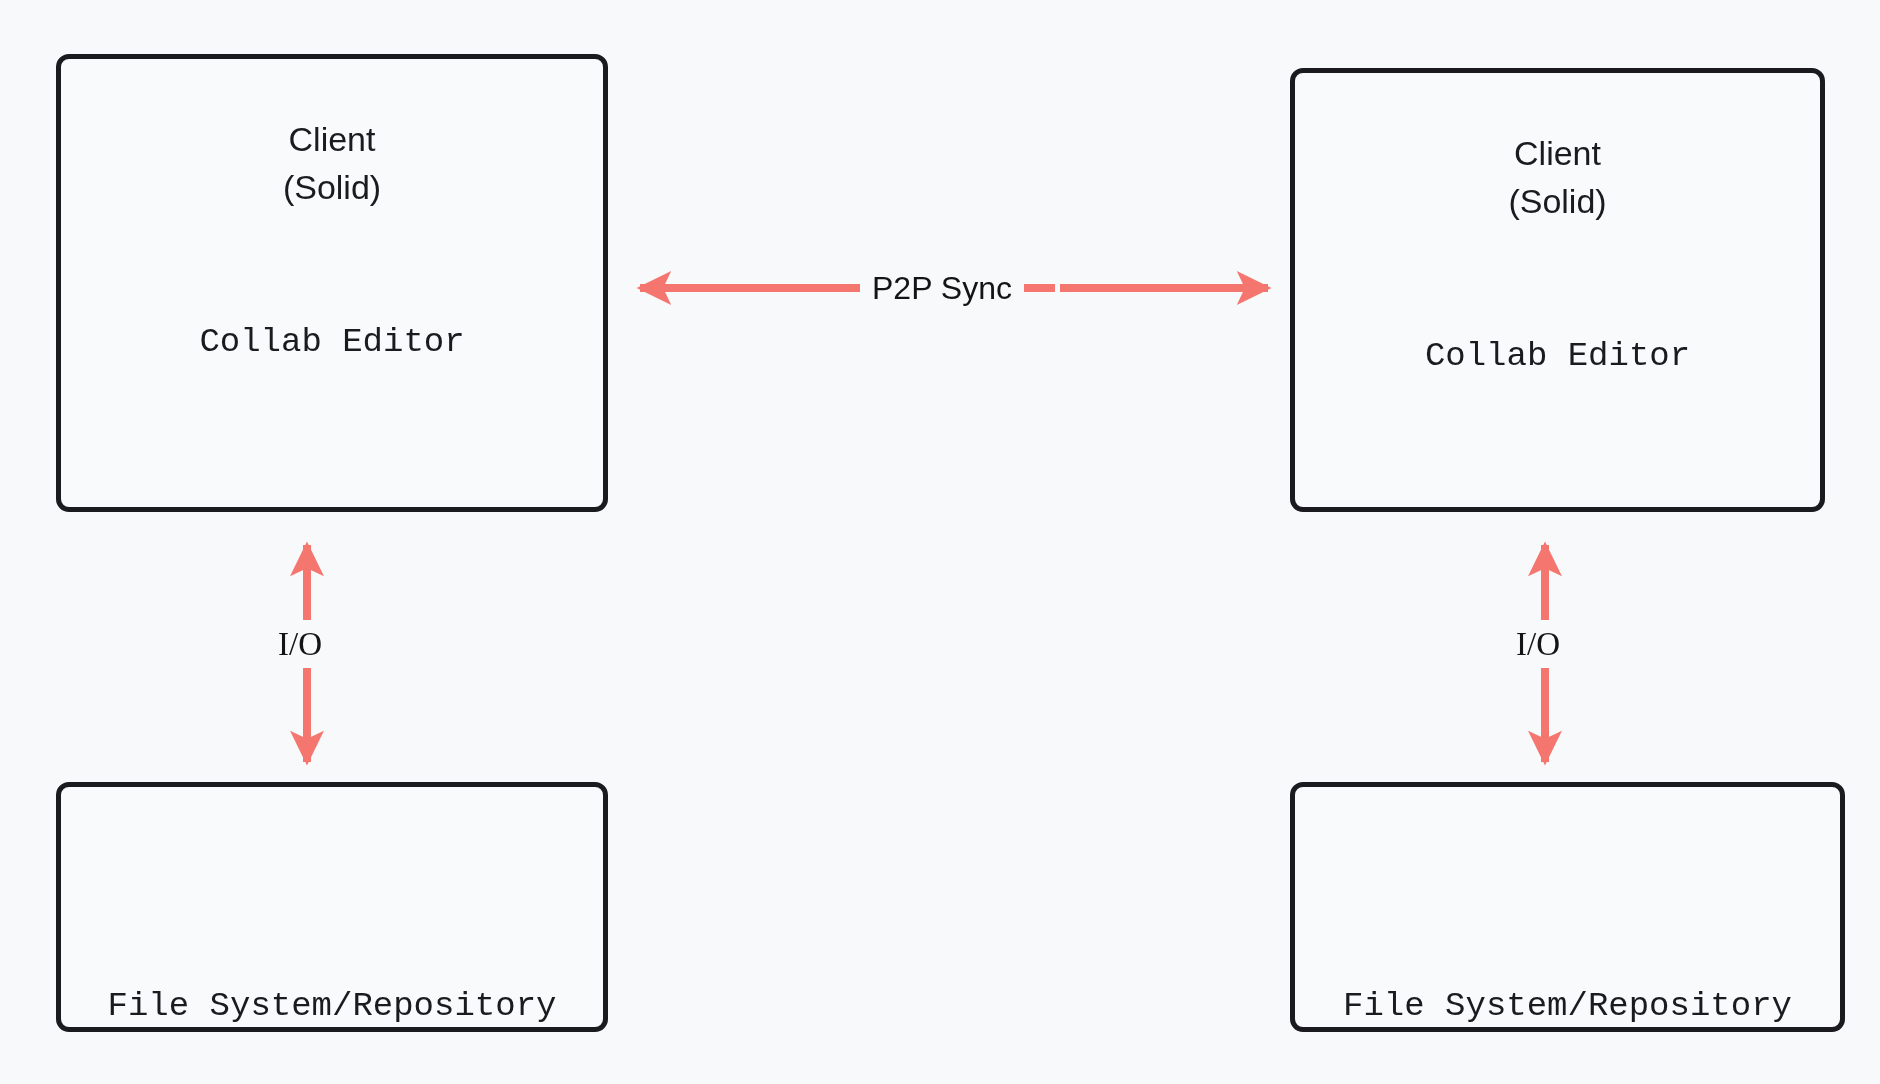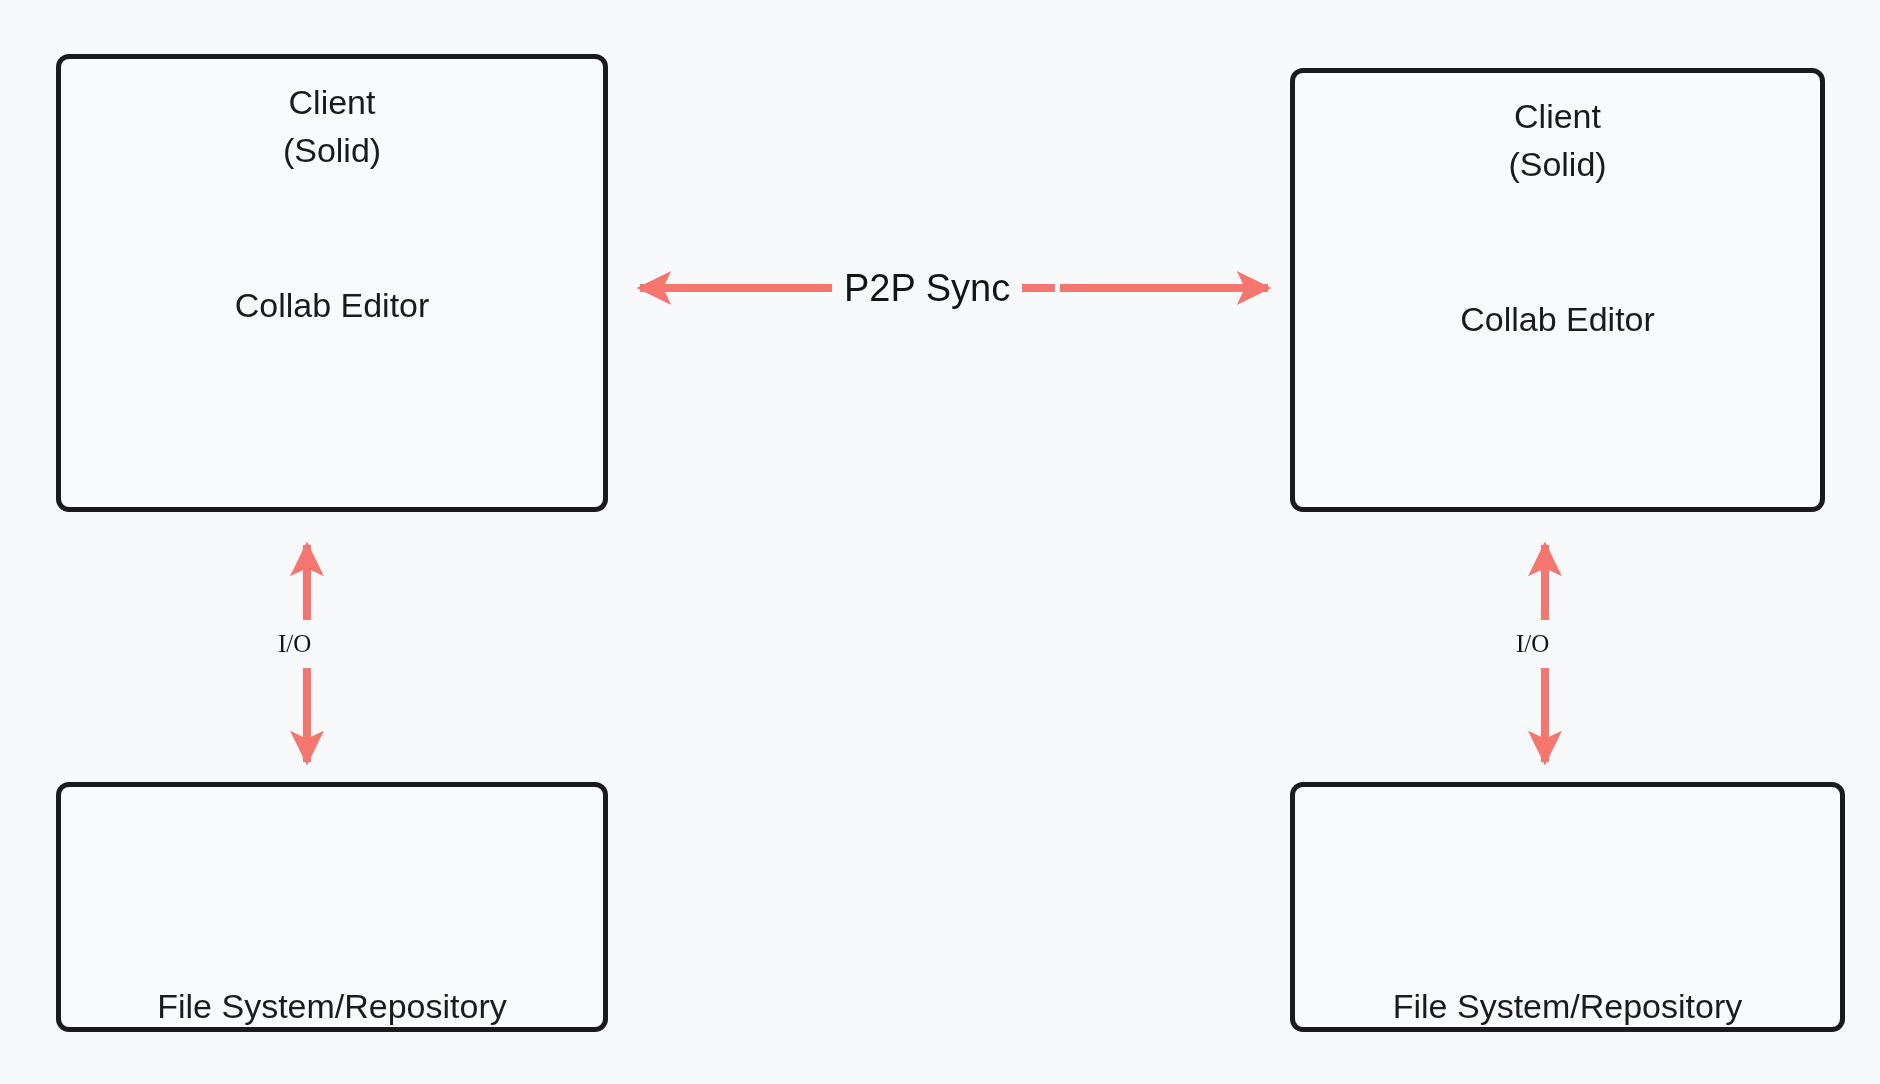--- a/index.html
+++ b/index.html
@@ -38,30 +38,30 @@
     font-family: "Liberation Sans", sans-serif;
     font-size: 34px;
     font-weight: 400;
     line-height: 1.42;
     color: #1b1b1f;
     text-align: center;
     white-space: pre-line;
   }
 
   .node-box .node-sub {
-    font-family: Liberation Sans, sans-serif;
+    font-family: Liberation Mono, monospace;
     font-size: 34px;
     font-weight: 400;
     line-height: 1.2;
     color: #1b1b1f;
     text-align: center;
   }
 
   
-  .client-box { padding-top: 19px; }
+  .client-box { padding-top: 56px; }
   .client-box .node-sub { margin-top: 110px; }
 
   
   .storage-box {
     justify-content: flex-end;
   }
 
   #box-client-left   { left: 56px;   top: 54px;  width: 552px; height: 458px; }
   #box-client-right  { left: 1290px; top: 68px;  width: 535px; height: 444px; }
   #box-storage-left  { left: 56px;   top: 782px; width: 552px; height: 250px; }
@@ -81,31 +81,31 @@
   .edge-label {
     position: absolute;
     color: #141417;
     background: #f8f9fb;
     white-space: nowrap;
     text-align: center;
   }
 
   #label-p2p-sync {
     font-family: "Liberation Sans", sans-serif;
-    font-size: 38px;
+    font-size: 32px;
     font-weight: 400;
-    left: 832px;
+    left: 860px;
     top: 268px;
     padding: 0 12px;
     line-height: 40px;
   }
 
   .label-io {
     font-family: "Liberation Serif", serif;
-    font-size: 25px;
+    font-size: 33px;
     font-weight: 400;
     padding: 6px 10px;
     line-height: 36px;
   }
 
   #label-io-left  { left: 268px;  top: 620px; }
   #label-io-right { left: 1506px; top: 620px; }
 </style>
 </head>
 <body>

